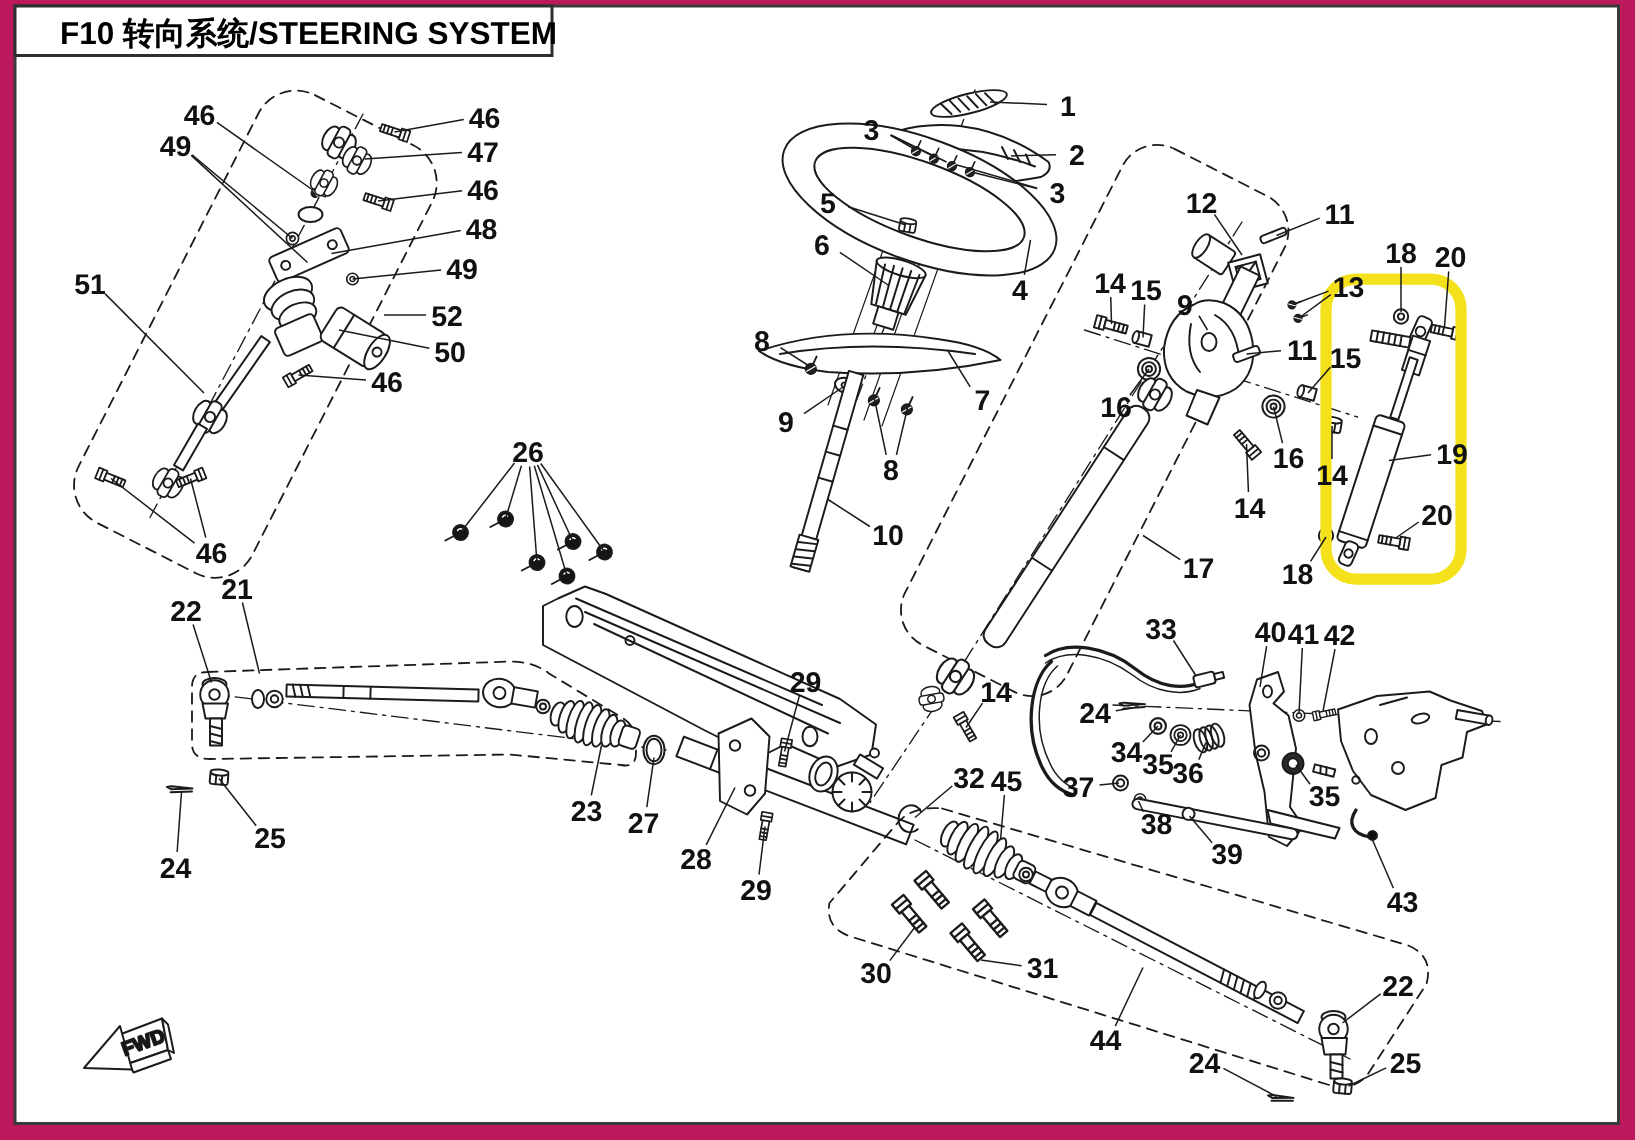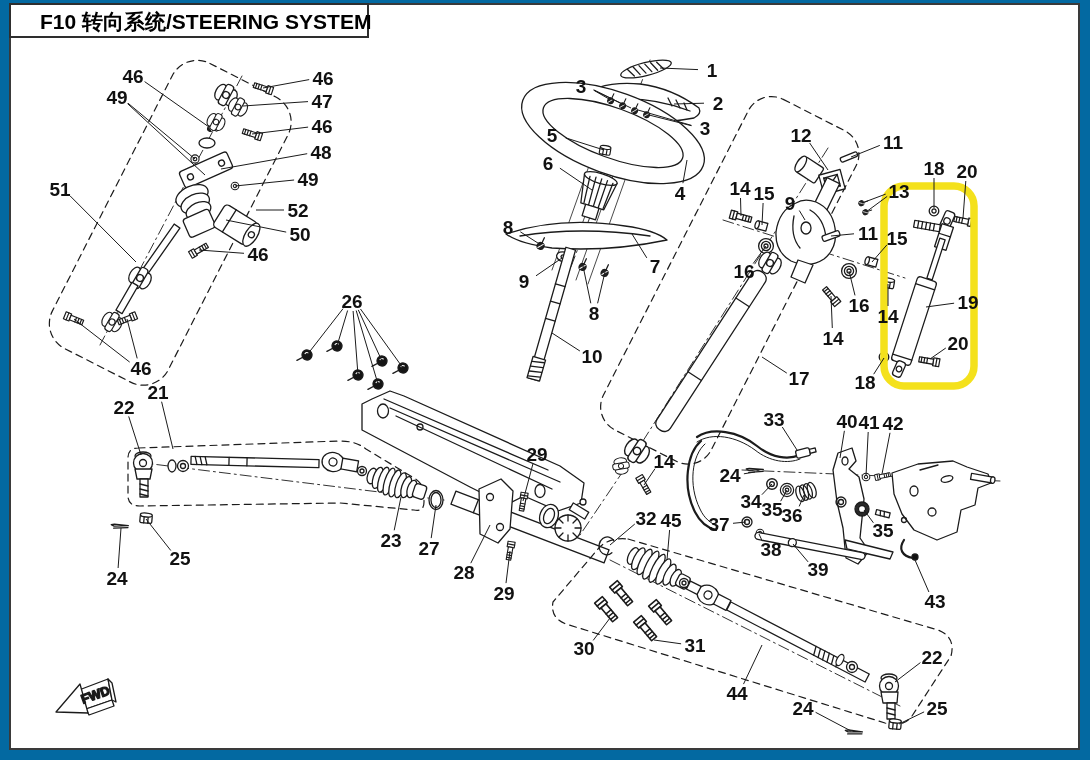--- a/index.html
+++ b/index.html
@@ -1,16 +1,16 @@
 <!DOCTYPE html>
 <html><head>
 <meta charset="utf-8">
 <style>
   html,body{margin:0;padding:0;background:#e8e8e8;}
-  .page{width:1090px;height:760px;background:#0369a1;position:relative;margin:0 auto;
+  .page{width:1090px;height:760px;background:#be185d;position:relative;margin:0 auto;
         font-family:"Liberation Sans",sans-serif;}
   svg{display:block;}
   .plabel{font:bold 19px "Liberation Sans",sans-serif;fill:#111;text-anchor:middle;}
   .leader{stroke:#1b1b1b;stroke-width:1;}
   .title-text{font:bold 21px "Liberation Sans",sans-serif;fill:#000;}
   .fwd-text{font:bold 13px "Liberation Sans",sans-serif;fill:#111;text-anchor:middle;}
   .dash{stroke-dasharray:7 5;stroke-width:1.2;fill:none;}
   .axis{stroke-dasharray:11 4 2 4;stroke-width:0.9;fill:none;}
   .ln2{stroke-width:2.2;fill:none;}
 </style>

